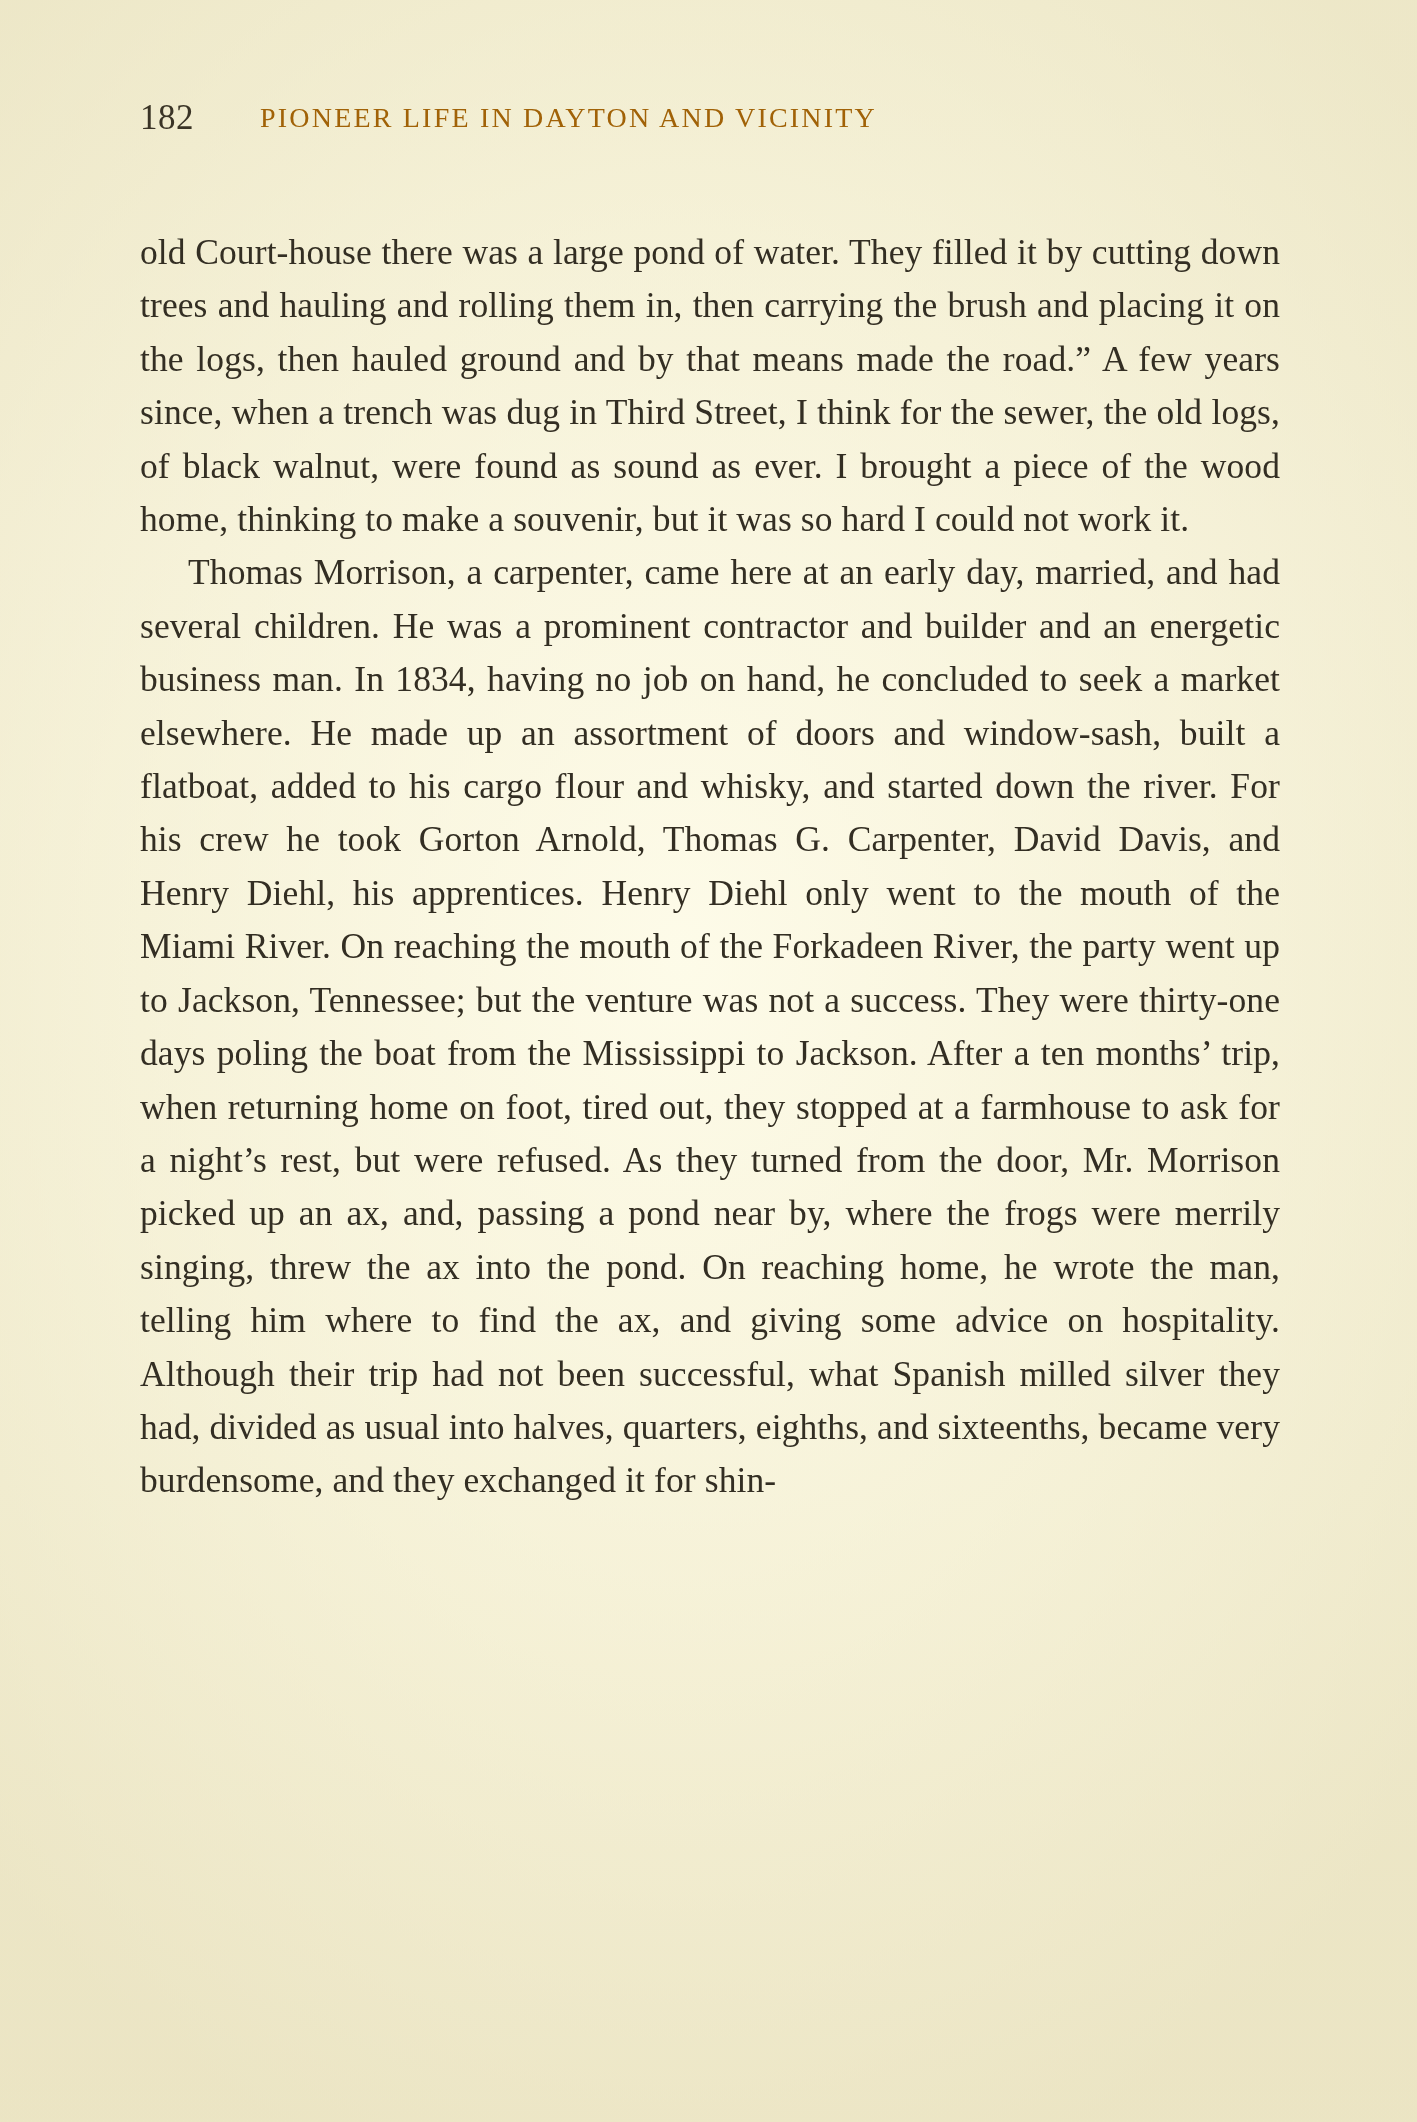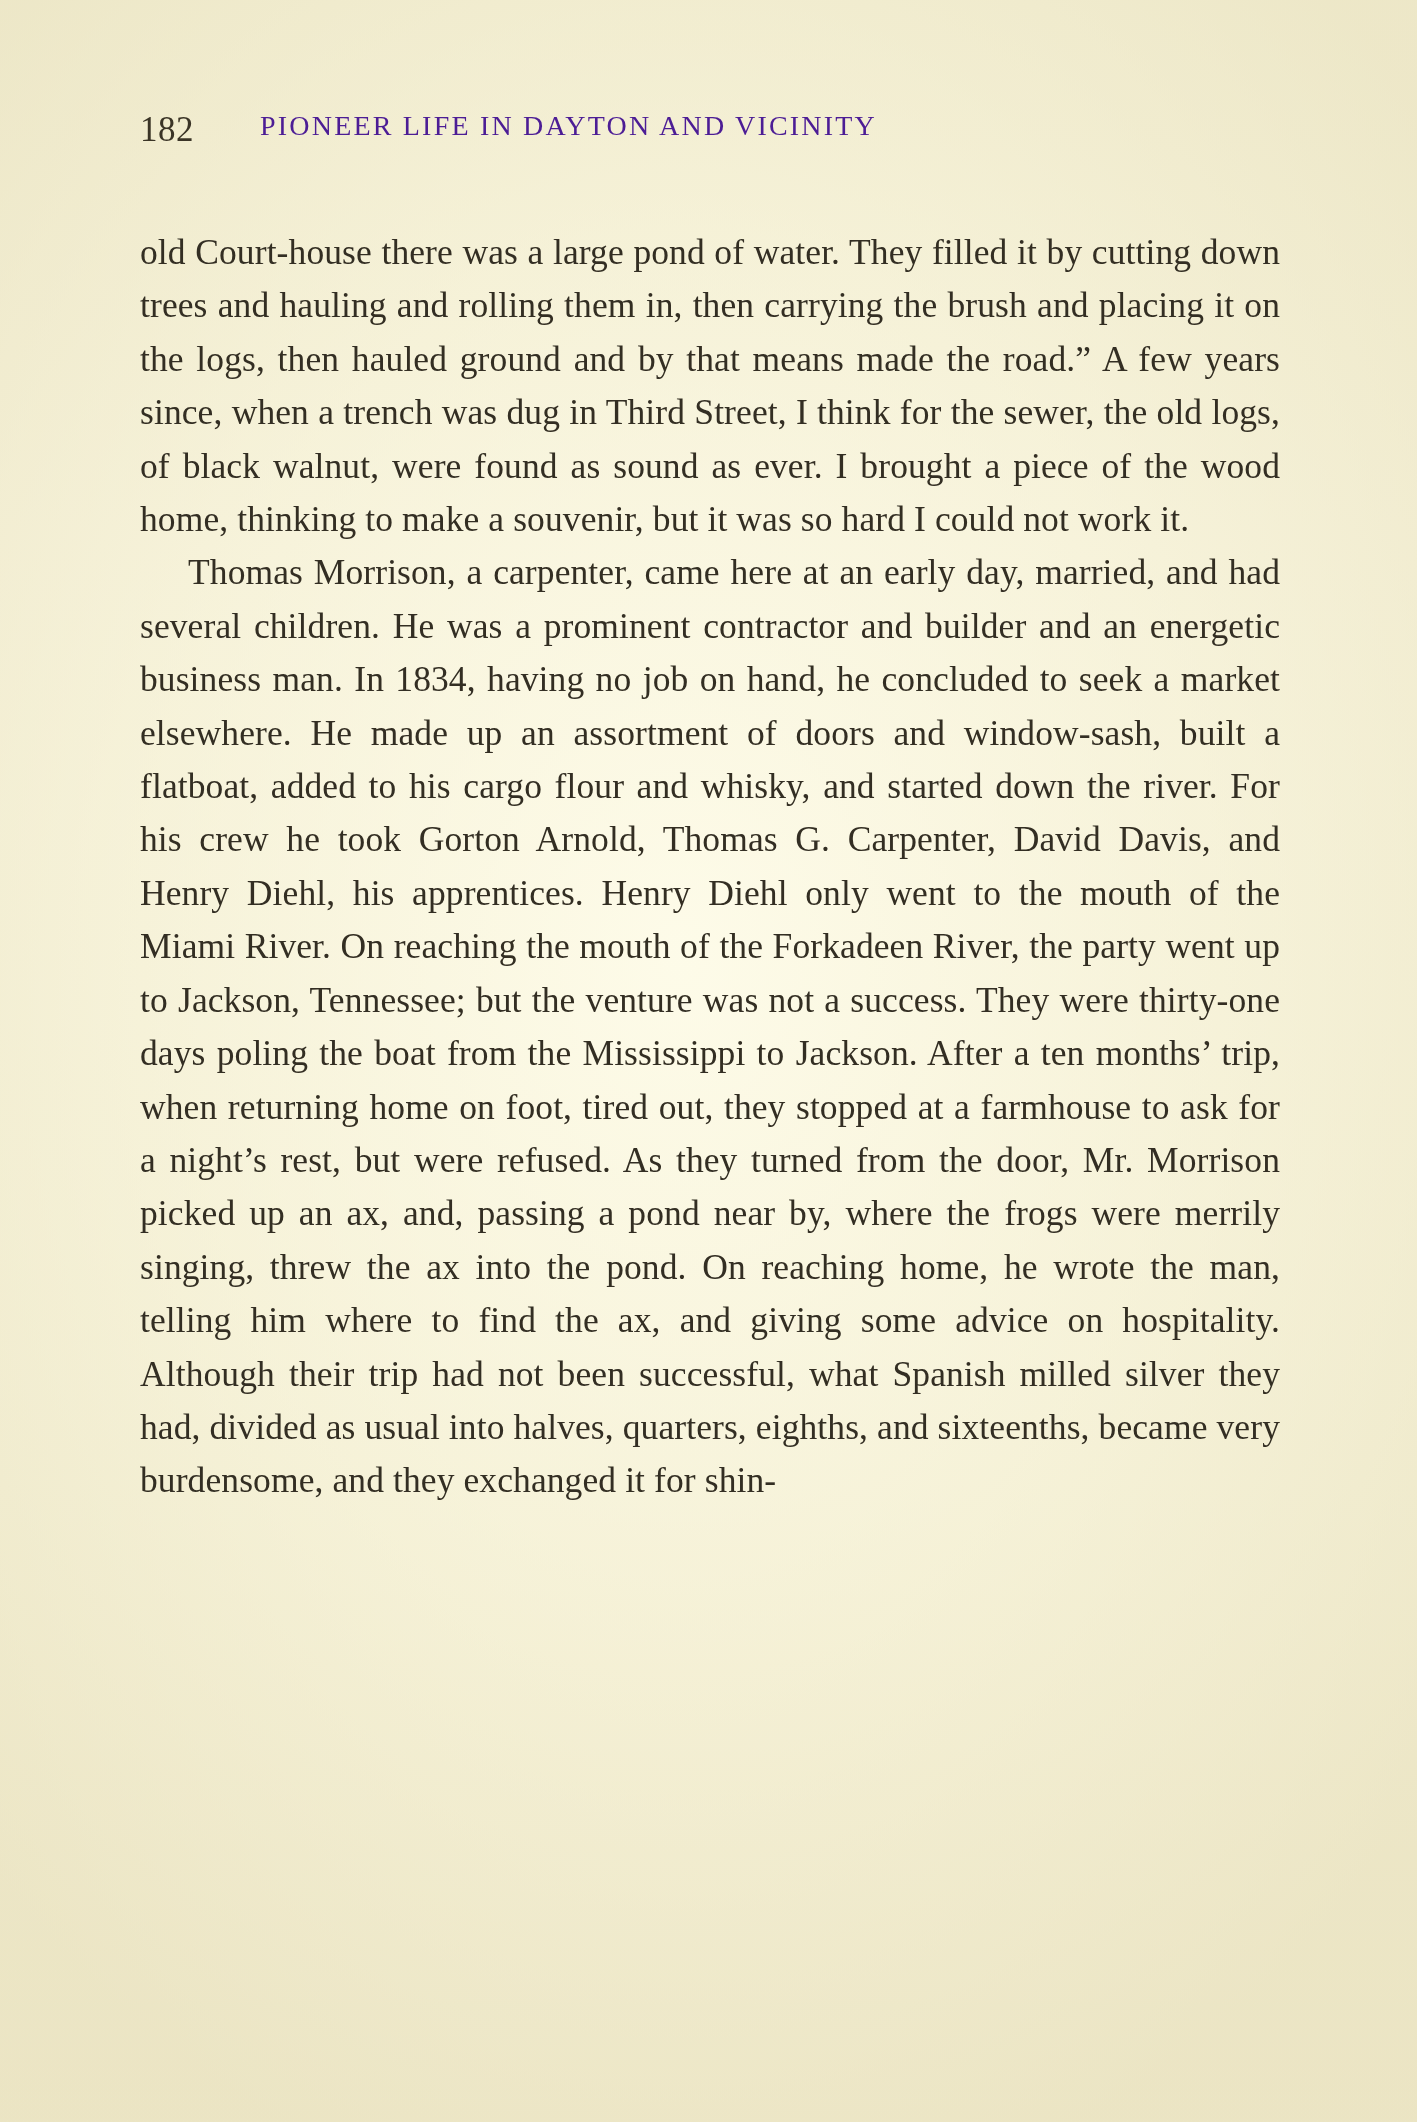--- a/index.html
+++ b/index.html
@@ -26,35 +26,35 @@
   .page {
     position: absolute;
     left: 0;
     top: 0;
     width: 1417px;
     height: 2122px;
   }
   .header {
     position: absolute;
     left: 140px;
-    top: 110px;
+    top: 98px;
     width: 1140px;
     display: flex;
-    align-items: flex-start;
+    align-items: center;
   }
   .folio {
     font-size: 35px;
     letter-spacing: 0.5px;
     color: #3a3426;
     width: 120px;
   }
   .running-head {
     font-size: 28px;
     letter-spacing: 2.2px;
-    color: #4c1d95;
+    color: #a16207;
     white-space: nowrap;
   }
   .body-text {
     position: absolute;
     left: 140px;
     top: 178px;
     width: 1140px;
     margin-top: 48px;
   }
   .body-text p {

